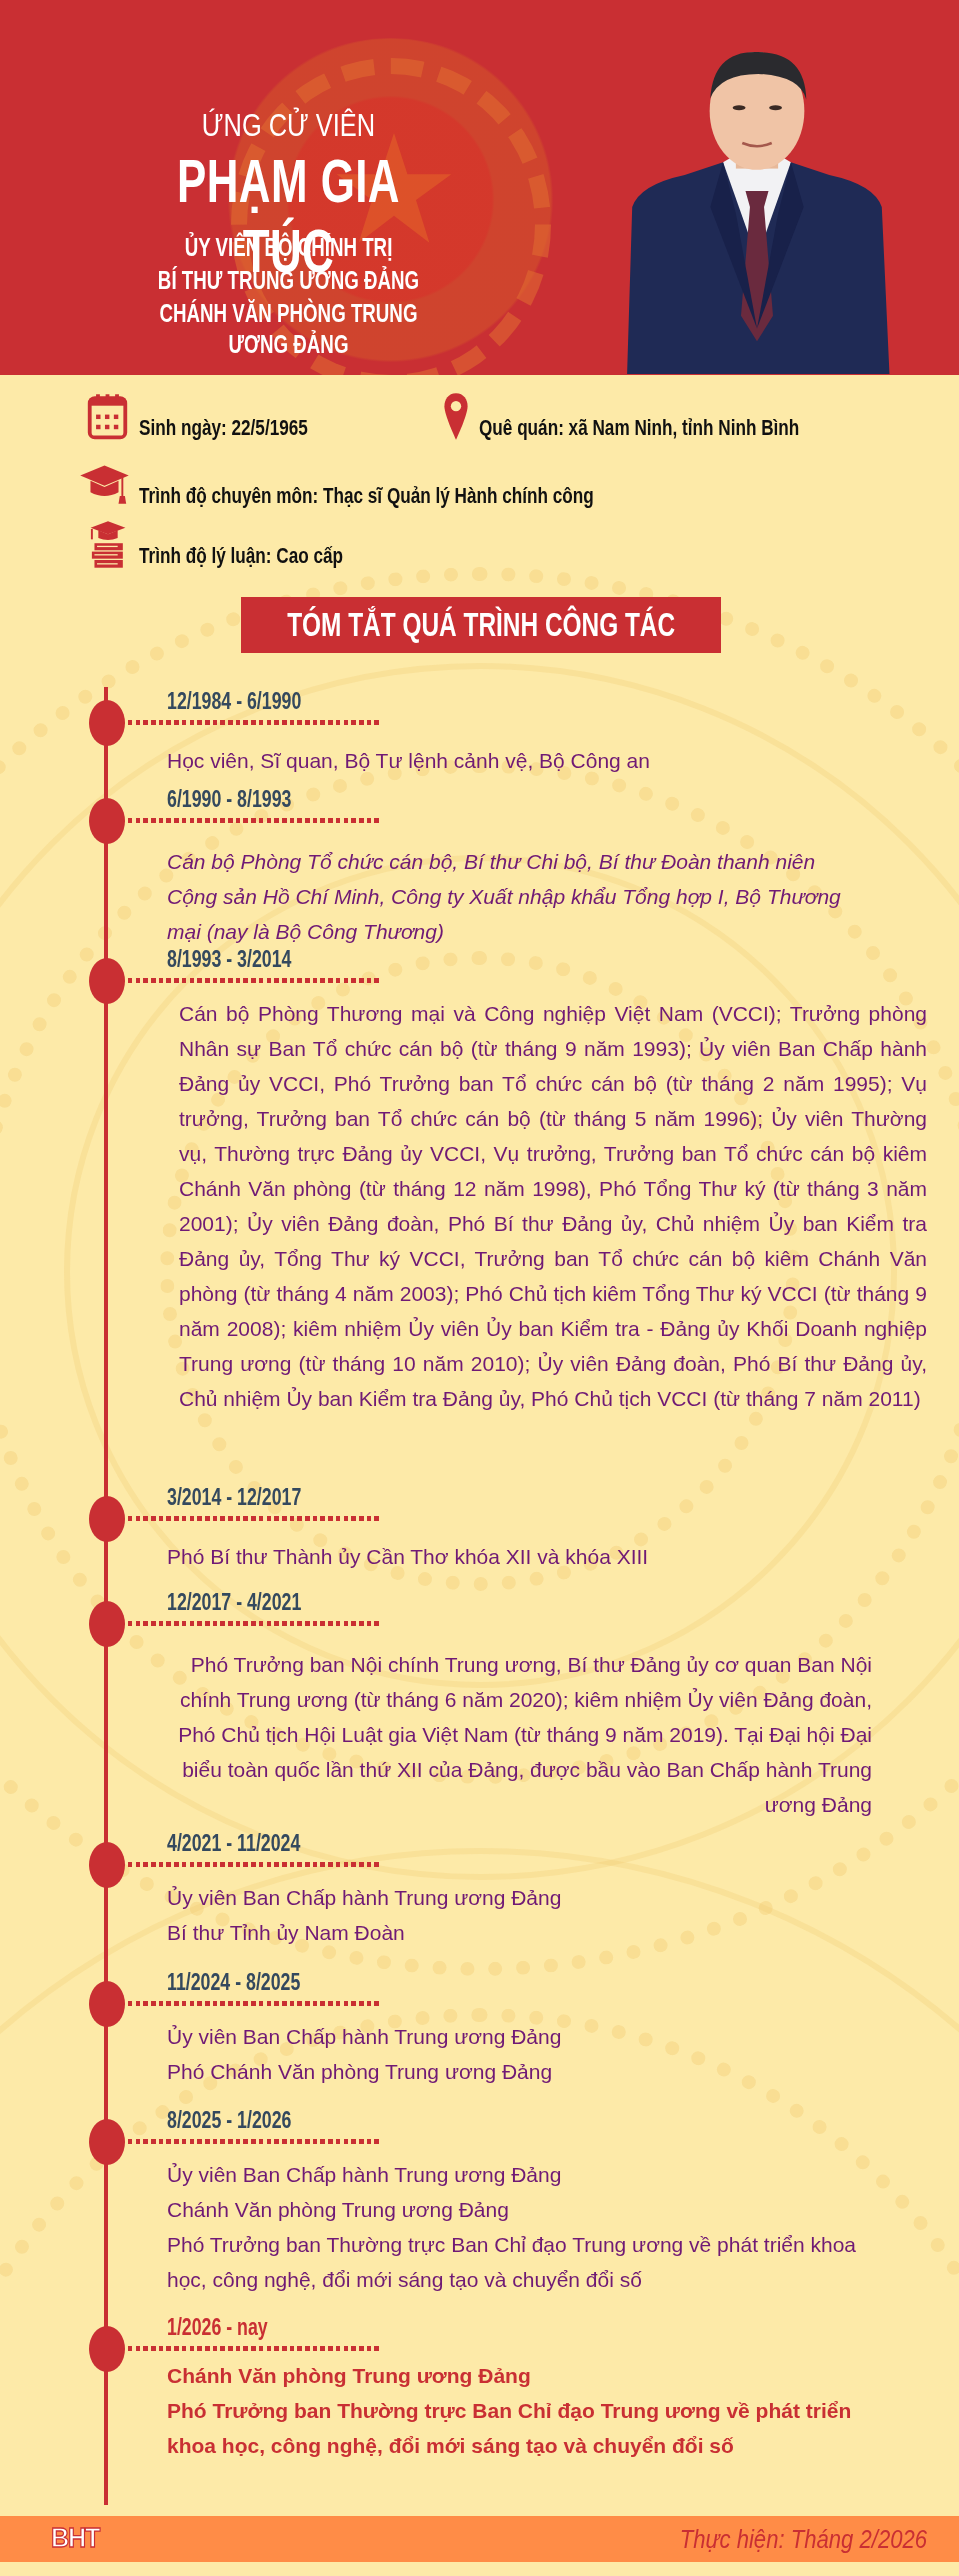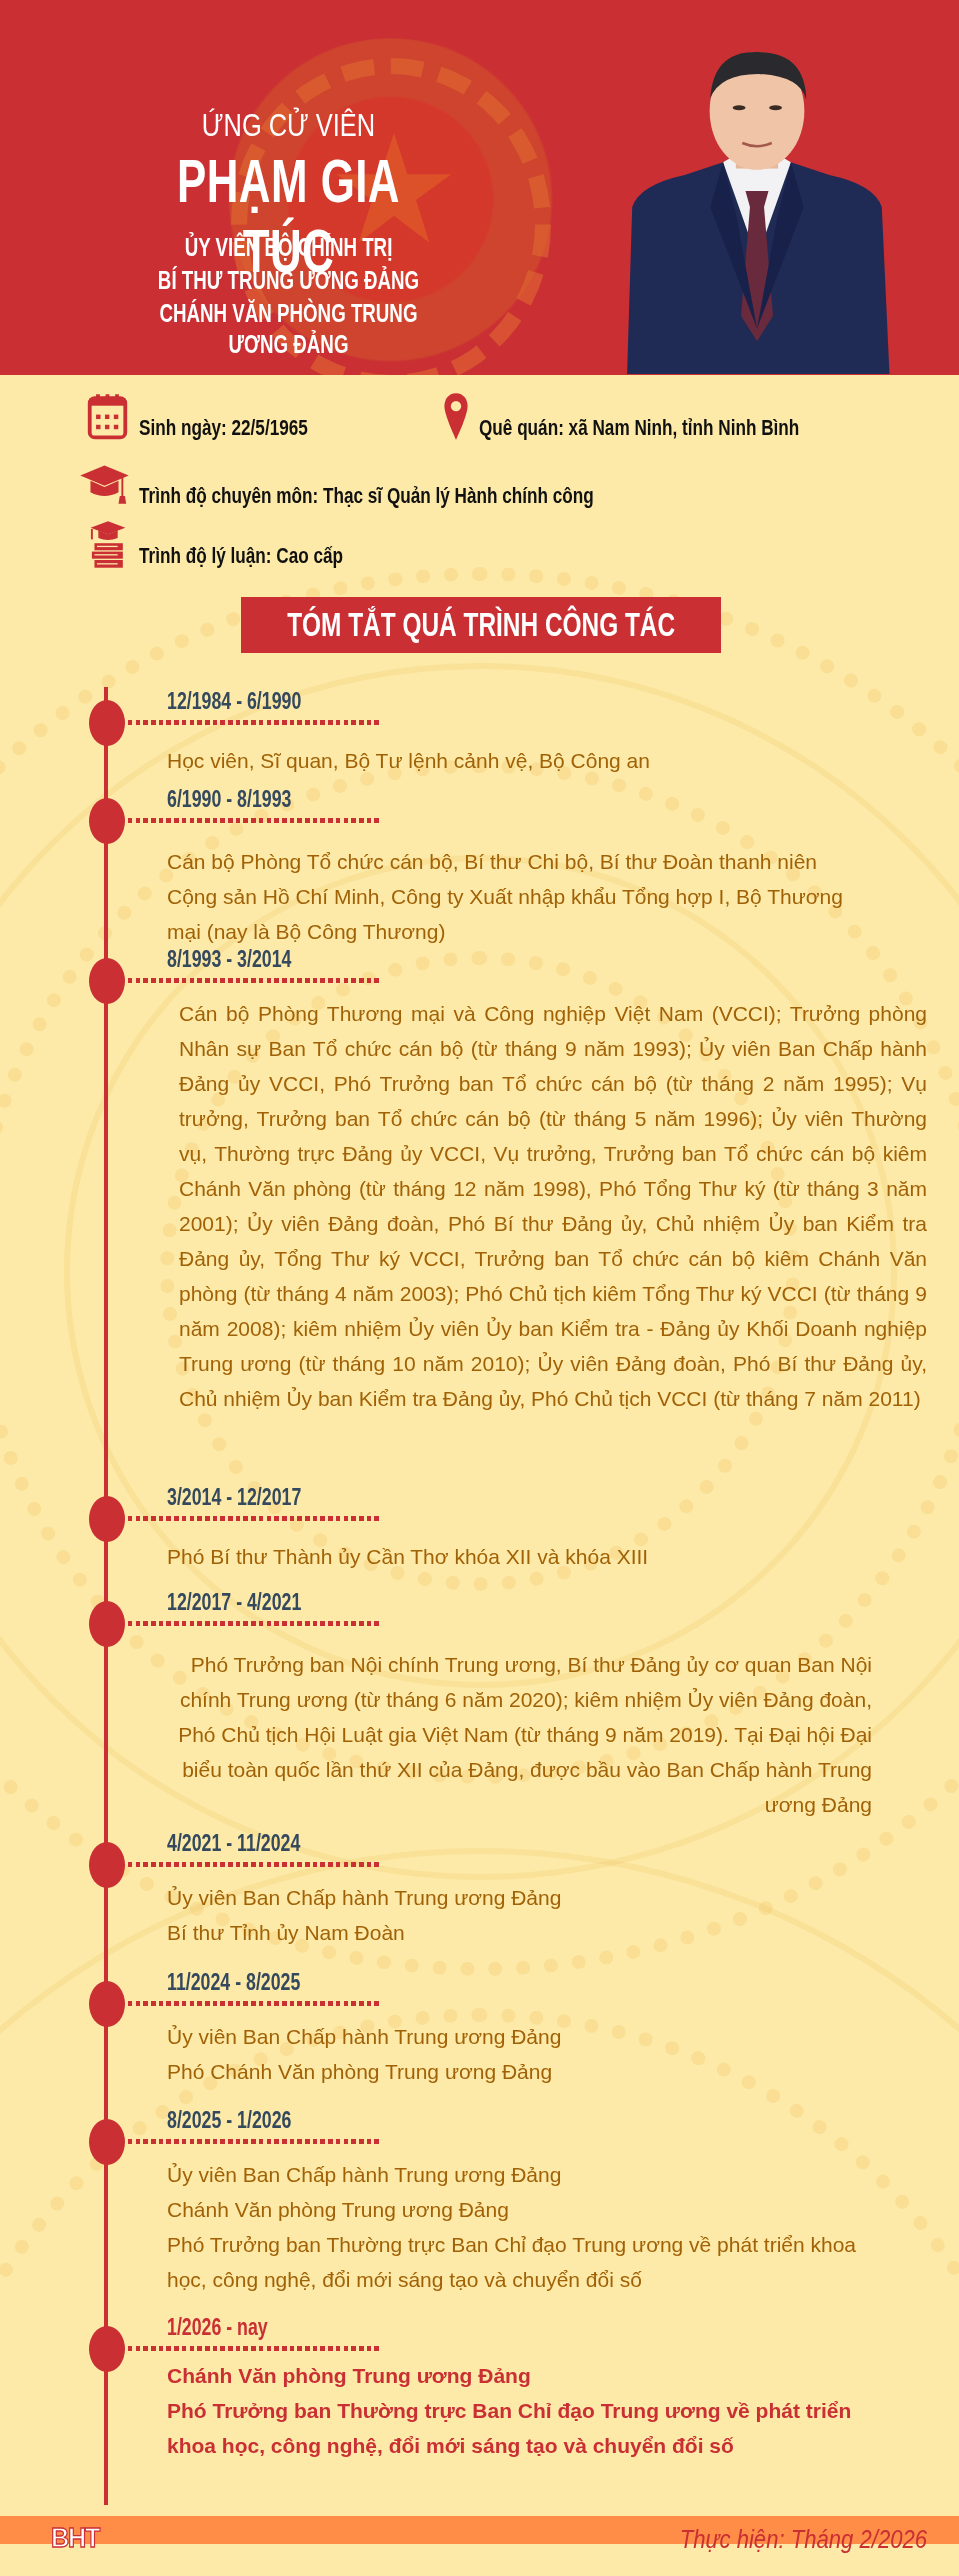--- a/index.html
+++ b/index.html
@@ -94,30 +94,30 @@
     position: absolute; left: 128px; width: 251px; height: 5.1px;
     background-image: repeating-linear-gradient(90deg, #c92f33 0 4.5px, transparent 4.5px 7.7px);
   }
   .tl-date {
     position: absolute; left: 167px; font-size: 24px; font-weight: 700; color: #34495e;
     transform-origin: left center; transform: scaleX(0.74); white-space: nowrap;
   }
   .tl-date.current { color: #c92f33; }
   .tl-body {
     position: absolute; left: 167px; width: 737px;
-    font-size: 21px; line-height: 35px; color: #a16207;
+    font-size: 21px; line-height: 35px; color: #701a75;
     font-family: "Liberation Sans", sans-serif;
   }
   .tl-body.justify { text-align: justify; }
   .tl-body.current { color: #c92f33; font-weight: 700; }
   .tl-body p { white-space: normal; }
 
   
   .footer {
-    position: absolute; left: 0; top: 2516px; width: 959px; height: 28px;
+    position: absolute; left: 0; top: 2516px; width: 959px; height: 46px;
     background: #ff8c47;
   }
   .footer-logo {
     position: absolute; left: 51px; top: 6.4px; font-size: 28px; font-weight: 700;
     color: #fff; -webkit-text-stroke: 1.3px #c92f33; letter-spacing: -1.3px;
     transform: scaleX(0.9); transform-origin: left center;
   }
   .footer-credit {
     position: absolute; right: 32px; top: 7.7px; font-size: 26px; font-style: italic;
     color: #c92f33; transform: scaleX(0.85); transform-origin: right center; white-space: nowrap;
@@ -245,21 +245,21 @@
   <div class="tl-dots" style="top:33px;"></div>
   <div class="tl-body" style="top:56px;">
     <p>Học viên, Sĩ quan, Bộ Tư lệnh cảnh vệ, Bộ Công an</p>
   </div>
 </div>
 
 <div class="tl-entry" style="top:785px;">
   <div class="tl-dot" style="top:13px;"></div>
   <div class="tl-date" style="top:0px;">6/1990 - 8/1993</div>
   <div class="tl-dots" style="top:33px;"></div>
-  <div class="tl-body" style="top:59px; width:698px;">
+  <div class="tl-body" style="top:59px; width:698px;font-style:italic;">
     <p>Cán bộ Phòng Tổ chức cán bộ, Bí thư Chi bộ, Bí thư Đoàn thanh niên Cộng sản Hồ Chí Minh, Công ty Xuất nhập khẩu Tổng hợp I, Bộ Thương mại (nay là Bộ Công Thương)</p>
   </div>
 </div>
 
 <div class="tl-entry" style="top:945px;">
   <div class="tl-dot" style="top:13px;"></div>
   <div class="tl-date" style="top:0px;">8/1993 - 3/2014</div>
   <div class="tl-dots" style="top:33px;"></div>
   <div class="tl-body justify" style="top:51px; width:748px;margin-left:12px;">
     <p>Cán bộ Phòng Thương mại và Công nghiệp Việt Nam (VCCI); Trưởng phòng Nhân sự Ban Tổ chức cán bộ (từ tháng 9 năm 1993); Ủy viên Ban Chấp hành Đảng ủy VCCI, Phó Trưởng ban Tổ chức cán bộ (từ tháng 2 năm 1995); Vụ trưởng, Trưởng ban Tổ chức cán bộ (từ tháng 5 năm 1996); Ủy viên Thường vụ, Thường trực Đảng ủy VCCI, Vụ trưởng, Trưởng ban Tổ chức cán bộ kiêm Chánh Văn phòng (từ tháng 12 năm 1998), Phó Tổng Thư ký (từ tháng 3 năm 2001); Ủy viên Đảng đoàn, Phó Bí thư Đảng ủy, Chủ nhiệm Ủy ban Kiểm tra Đảng ủy, Tổng Thư ký VCCI, Trưởng ban Tổ chức cán bộ kiêm Chánh Văn phòng (từ tháng 4 năm 2003); Phó Chủ tịch kiêm Tổng Thư ký VCCI (từ tháng 9 năm 2008); kiêm nhiệm Ủy viên Ủy ban Kiểm tra - Đảng ủy Khối Doanh nghiệp Trung ương (từ tháng 10 năm 2010); Ủy viên Đảng đoàn, Phó Bí thư Đảng ủy, Chủ nhiệm Ủy ban Kiểm tra Đảng ủy, Phó Chủ tịch VCCI (từ tháng 7 năm 2011)</p>

